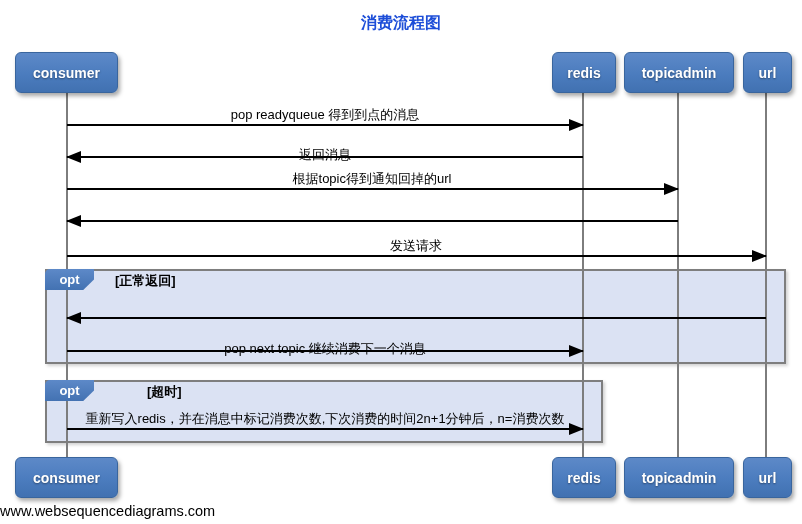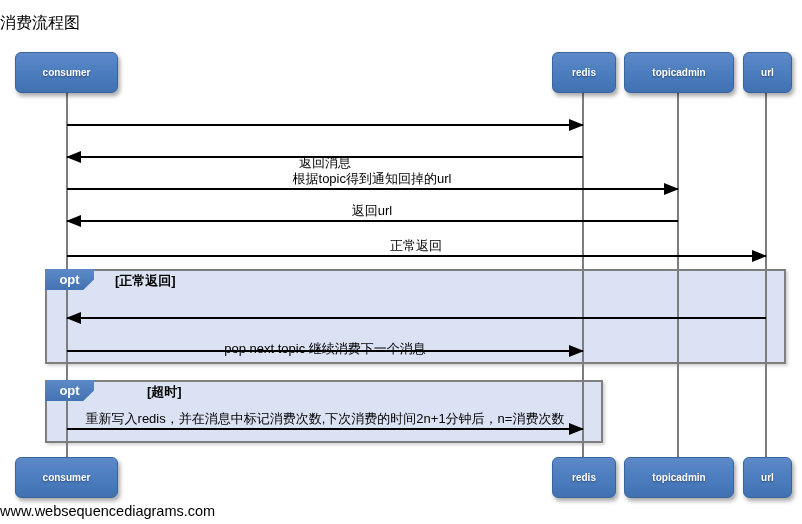--- a/index.html
+++ b/index.html
@@ -1,29 +1,29 @@
 <!DOCTYPE html>
 <html><head>
 <meta charset="utf-8">
 <style>
   html,body { margin:0; padding:0; background:#fff; }
   #canvas {
     position:relative; width:802px; height:524px; background:#ffffff;
     font-family:"Liberation Sans","DejaVu Sans",sans-serif; overflow:hidden;
   }
   .title {
-    position:absolute; top:13px; left:0; width:802px; 
-    font-size:16px; font-weight:normal; color:#000000; z-index:6;
+    position:absolute; top:13px; left:0; width:802px; text-align:center;
+    font-size:16px; font-weight:bold; color:#1d4ed8; z-index:6;
   }
   .actor {
     position:absolute; height:41px; box-sizing:border-box;
     background:linear-gradient(180deg,#5d89c8 0%,#4b7cbe 55%,#4171b1 100%);
     border:1px solid #39659d; border-radius:6px;
     box-shadow:2px 3px 4px rgba(0,0,0,0.35);
-    color:#fff; font-weight:bold; font-size:10px;
+    color:#fff; font-weight:bold; font-size:14px;
     display:flex; align-items:center; justify-content:center;
     text-shadow:0 1px 2px rgba(0,0,0,0.4);
     z-index:5;
   }
   .lifeline {
     position:absolute; width:2px; top:92px; height:366px;
     background:#7d7d7d; z-index:2;
   }
   .frag {
     position:absolute; box-sizing:border-box;
@@ -77,32 +77,32 @@
   <div class="lifeline" style="left:765px;"></div>
 
   <div class="frag" style="left:45px; top:269px; width:741px; height:95px;"></div>
   <div class="frag-tab" style="left:45px; top:269px;">opt</div>
   <div class="frag-guard" style="left:115px; top:272px;">[正常返回]</div>
 
   <div class="frag" style="left:45px; top:380px; width:558px; height:63px;"></div>
   <div class="frag-tab" style="left:45px; top:380px;">opt</div>
   <div class="frag-guard" style="left:115px; top:383px;padding-left:32px;">[超时]</div>
 
+  <div class="msg-label" style="left:65px;  top:106px; width:520px;">pop readyqueue 得到到点的消息</div>
   <div class="arrow right" style="left:67px; top:124px; width:516px;"></div>
 
-  <div class="msg-label" style="left:65px;  top:154px; width:520px;">返回消息</div>
+  <div class="msg-label" style="left:65px;  top:146px; width:520px;">返回消息</div>
   <div class="arrow left" style="left:67px; top:156px; width:516px;"></div>
 
   <div class="msg-label" style="left:112px; top:170px; width:520px;">根据topic得到通知回掉的url</div>
   <div class="arrow right" style="left:67px; top:188px; width:611px;"></div>
 
-  <div class="msg-label" style="left:112px; top:202px; width:520px;">返回url</div>
   <div class="arrow left" style="left:67px; top:220px; width:611px;"></div>
 
-  <div class="msg-label" style="left:156px; top:237px; width:520px;">正常返回</div>
+  <div class="msg-label" style="left:156px; top:237px; width:520px;">发送请求</div>
   <div class="arrow right" style="left:67px; top:255px; width:699px;"></div>
 
   <div class="arrow left" style="left:67px; top:317px; width:699px;"></div>
 
   <div class="msg-label" style="left:65px;  top:340px; width:520px;">pop next topic 继续消费下一个消息</div>
   <div class="arrow right" style="left:67px; top:350px; width:516px;"></div>
 
   <div class="msg-label" style="left:65px;  top:410px; width:520px;">重新写入redis，并在消息中标记消费次数,下次消费的时间2n+1分钟后，n=消费次数</div>
   <div class="arrow right" style="left:67px; top:428px; width:516px;"></div>
 

